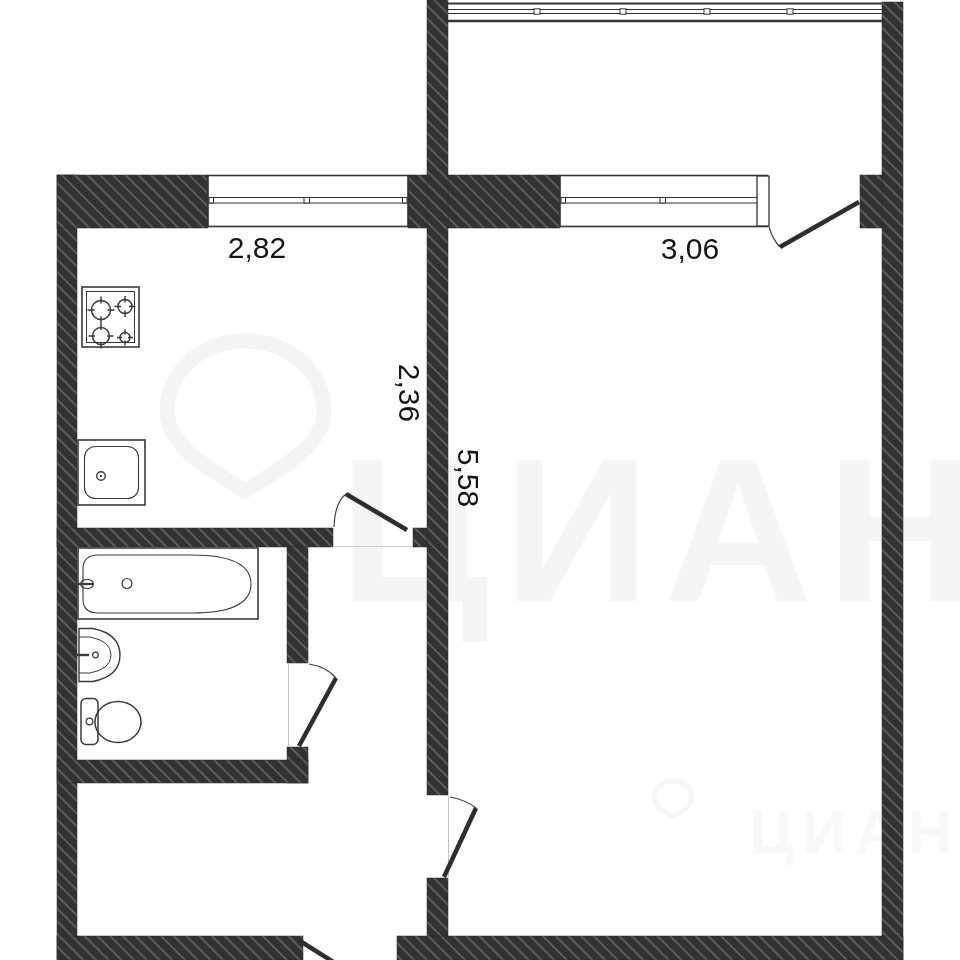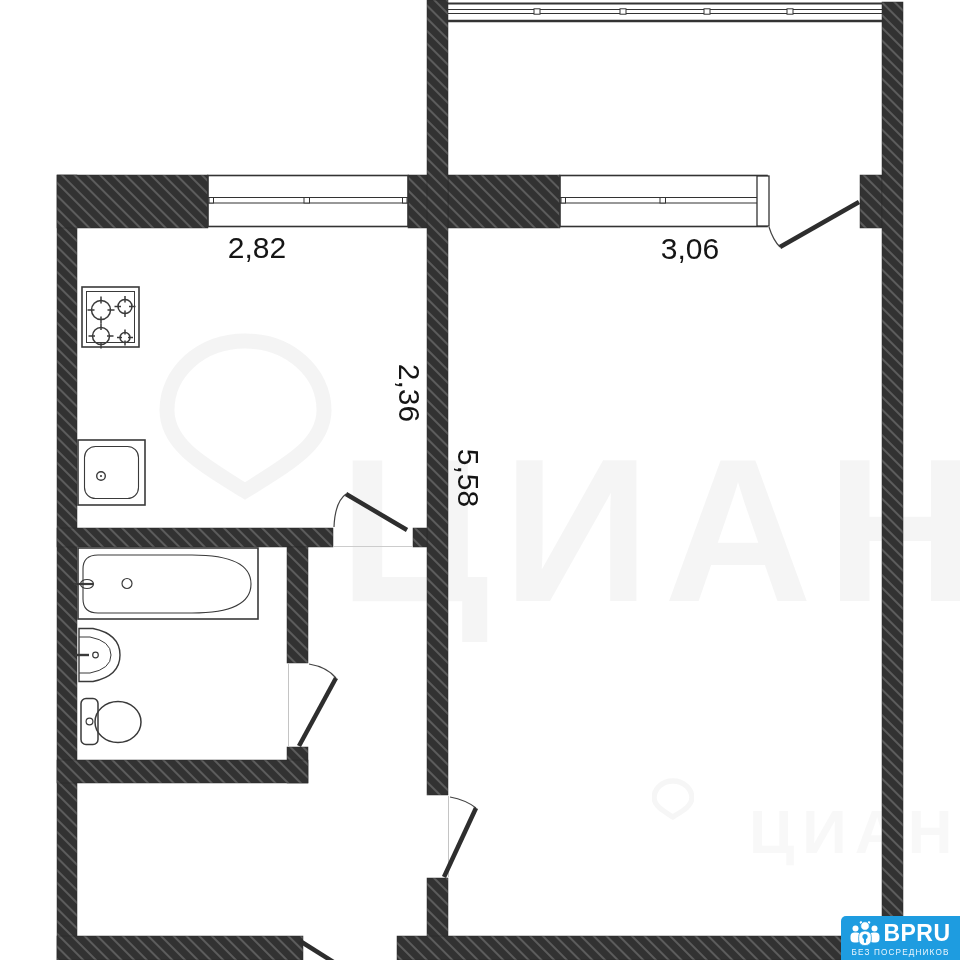--- a/index.html
+++ b/index.html
@@ -182,34 +182,14 @@
     </g>
 
     <g text-anchor="middle">
       <text class="dim" x="257" y="258">2,82</text>
       <text class="dim" x="690" y="259">3,06</text>
       <text class="dim" x="409" y="393" transform="rotate(90 409 393)" dominant-baseline="central">2,36</text>
       <text class="dim" x="468" y="478" transform="rotate(90 468 478)" dominant-baseline="central">5,58</text>
     </g>
   </svg>
 
-  <div id="logo">
-    <div id="logo-row">
-      <svg width="30" height="27" viewBox="0 0 30 27">
-        <g fill="#ffffff">
-          <circle cx="11" cy="2.5" r="1.3"></circle>
-          <circle cx="19" cy="2.5" r="1.3"></circle>
-          <circle cx="5.5" cy="8.5" r="3"></circle>
-          <rect x="0.5" y="12.5" width="10" height="10" rx="4"></rect>
-          <circle cx="24.5" cy="8.5" r="3"></circle>
-          <rect x="19.5" y="12.5" width="10" height="10" rx="4"></rect>
-          <circle cx="15" cy="6" r="4.3" stroke="#1e9ce0" stroke-width="0.8"></circle>
-          <rect x="8.7" y="11" width="12.6" height="14.5" rx="5.5" stroke="#1e9ce0" stroke-width="0.8"></rect>
-        </g>
-        <circle cx="15" cy="16.5" r="2.6" fill="#1e9ce0"></circle>
-        <rect x="13.9" y="18.5" width="2.2" height="4.6" rx="1.1" fill="#1e9ce0"></rect>
-      </svg>
-      <span id="logo-name">BPRU</span>
-    </div>
-    <div id="logo-tagline">БЕЗ ПОСРЕДНИКОВ</div>
-  </div>
 
 </div>
 
 </body></html>

